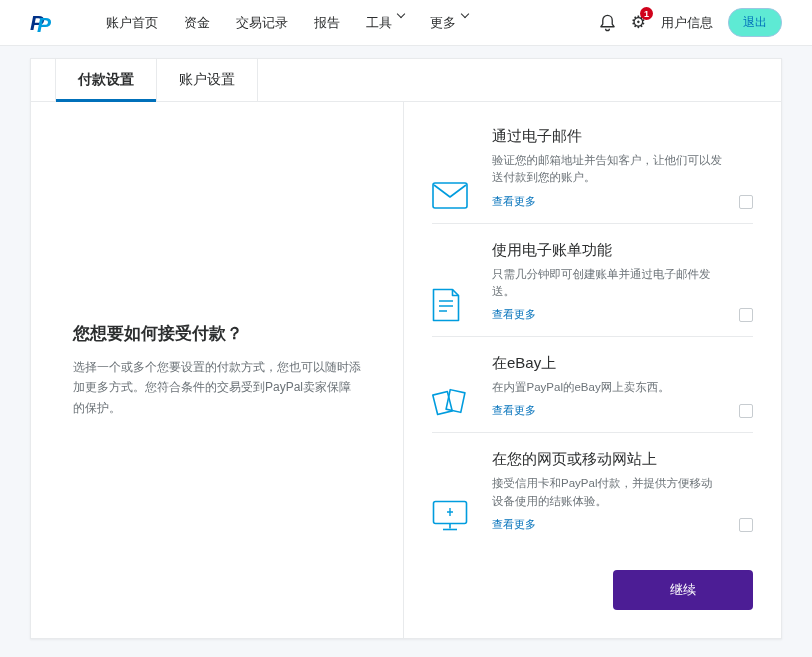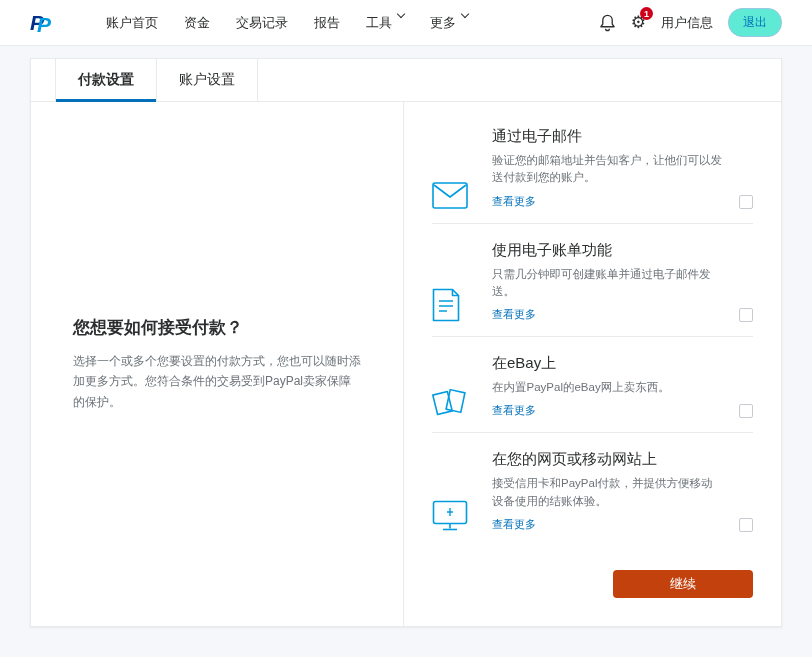--- a/index.html
+++ b/index.html
@@ -75,21 +75,21 @@
   .opt-text { flex: 1; padding-right: 16px; }
   .opt-title { font-size: 15px; margin-bottom: 6px; color: #2c2e2f; }
   .opt-desc { font-size: 11.5px; color: #6c7378; line-height: 1.5; margin-bottom: 4px; }
   .opt-link { font-size: 11px; color: #0070ba; text-decoration: none; cursor: pointer; display: inline-block; }
   .checkbox {
     width: 14px; height: 14px; border: 1px solid #c7ccd0; border-radius: 2px;
     background: #fff; margin-top: 4px; cursor: pointer; flex-shrink: 0;
   }
   .continue-row { text-align: right; padding: 24px 0 8px; margin-top: auto; }
   .continue {
-    width: 140px; height: 28px; background: #c2410c; color: #fff;
+    width: 140px; height: 40px; background: #4c1d95; color: #fff;
     border: none; border-radius: 4px; font-size: 13px; cursor: pointer;
     font-family: inherit;
   }
 
   .opt-svg { display: block; }
 </style>
 </head>
 <body>
 
 <div class="app">

